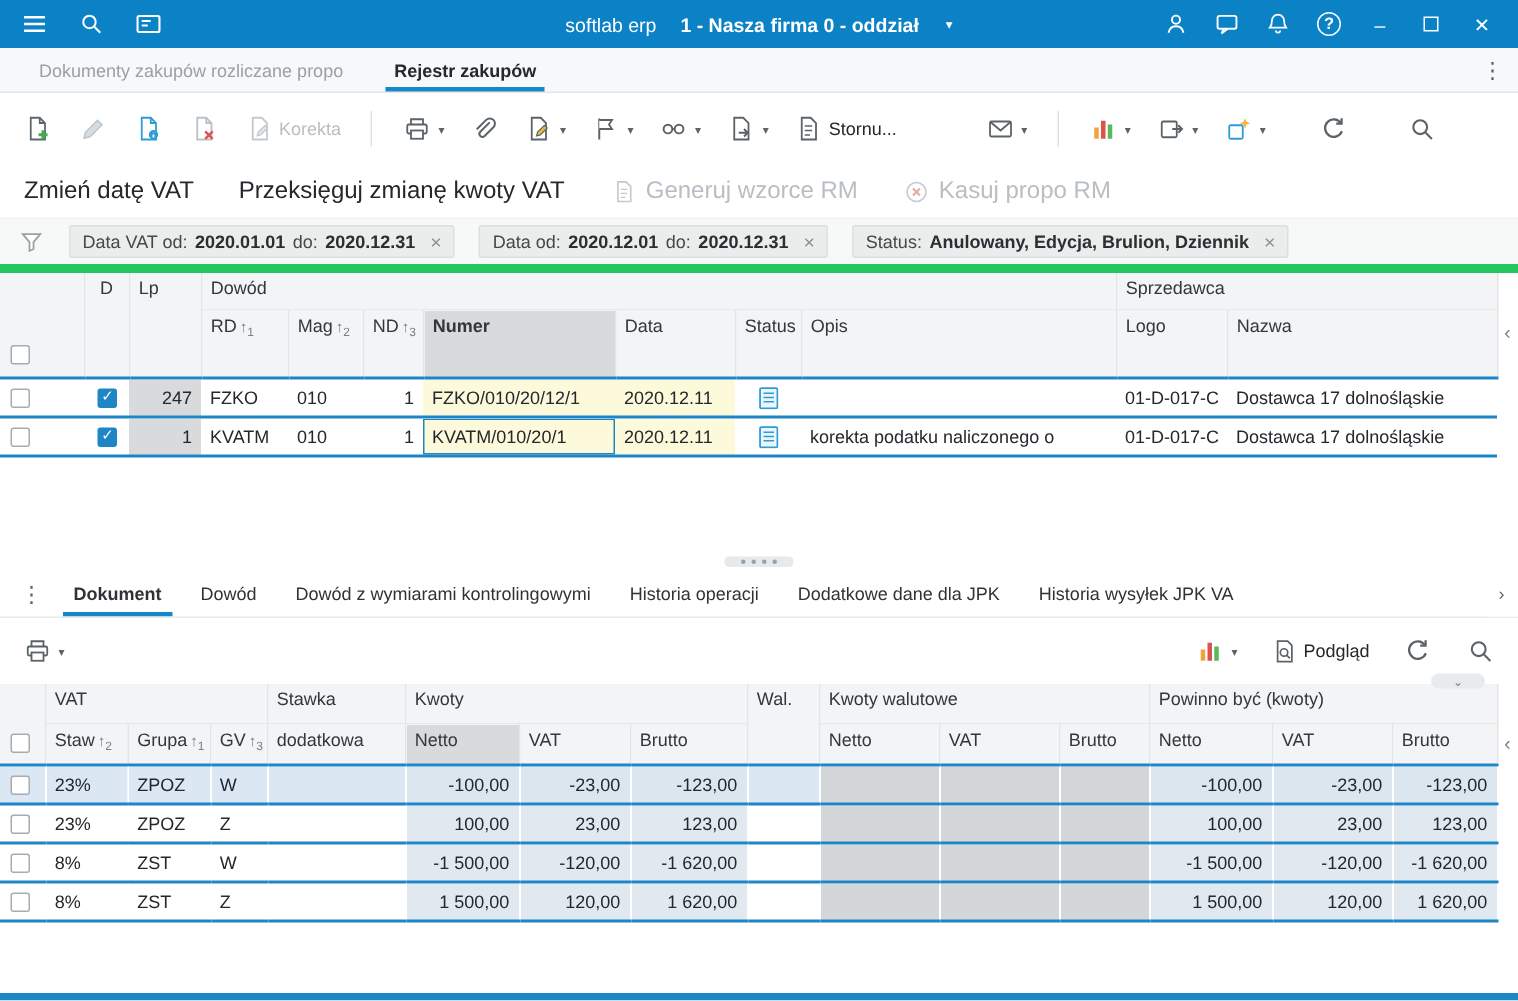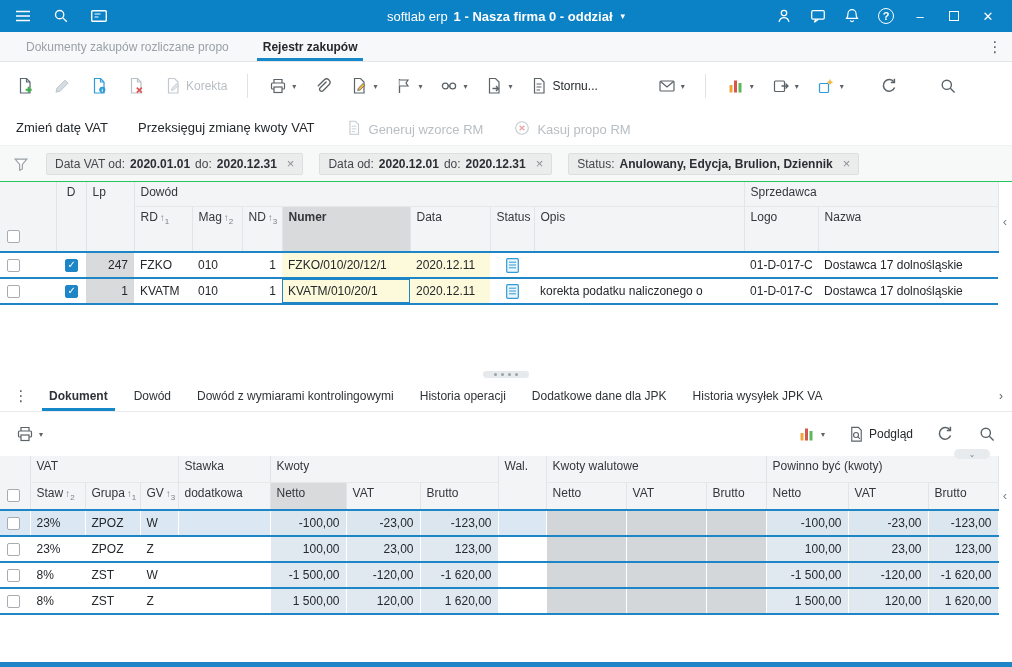--- a/index.html
+++ b/index.html
@@ -4,21 +4,21 @@
 <style>
 *{margin:0;padding:0;box-sizing:border-box}
 html,body{width:1012px;height:667px;overflow:hidden}
 body{font-family:"Liberation Sans","DejaVu Sans",sans-serif;font-size:12px;color:#24282c;background:#fff}
 .app{display:flex;flex-direction:column;width:1012px;height:667px;position:relative;overflow:hidden}
 
 
 .titlebar{height:32px;background:#0c82c6;display:flex;align-items:center;color:#fff;flex:0 0 auto;padding:0 8px;position:relative}
 .tb-left{display:flex;gap:8px}
 .tb-btn{width:30px;height:26px;display:flex;align-items:center;justify-content:center;background:none;border:none;cursor:pointer;color:#fff}
-.tb-title{position:absolute;left:50%;transform:translateX(-50%);font-size:13px;display:flex;gap:6px;align-items:center;white-space:nowrap;cursor:pointer}
+.tb-title{position:absolute;left:50%;transform:translateX(-50%);font-size:13px;display:flex;gap:16px;align-items:center;white-space:nowrap;cursor:pointer}
 .tb-title b{font-weight:bold}
 .tb-title .caret{font-size:9px;margin-left:2px}
 .tb-right{margin-left:auto;display:flex;align-items:center;gap:2px}
 .winbtn{width:32px;height:26px;display:flex;align-items:center;justify-content:center;background:none;border:none;color:#fff;font-size:13px;cursor:pointer}
 .maxbox{width:10px;height:10px;border:1.4px solid #fff;display:inline-block}
 .help-circle{width:16px;height:16px;border:1.4px solid #fff;border-radius:50%;display:flex;align-items:center;justify-content:center;font-size:11px;font-weight:bold}
 
 
 .doc-tabs{height:30px;background:#f7f8f9;display:flex;align-items:stretch;border-bottom:1px solid #e3e5e7;flex:0 0 auto;padding-left:16px;position:relative}
 .tab{display:flex;align-items:center;padding:0 10px;margin-right:14px;color:#9aa0a6;position:relative;cursor:pointer;white-space:nowrap}
@@ -26,25 +26,25 @@
 .tab.active::after{content:"";position:absolute;left:4px;right:4px;bottom:0;height:3px;background:#1687c8}
 .tab-overflow{margin-left:auto;width:34px;display:flex;align-items:center;justify-content:center;color:#5f6368;font-size:15px;cursor:pointer}
 
 
 .toolbar1{height:48px;display:flex;align-items:center;background:#fff;padding:0 12px;gap:11px;flex:0 0 auto}
 .tbtn{display:flex;align-items:center;gap:3px;padding:3px;border:none;background:none;color:#24282c;font-size:12px;cursor:pointer;white-space:nowrap}
 .tbtn .caret{font-size:8px;color:#5f6368;margin-left:1px}
 .tbtn.disabled{color:#b8bec3;cursor:default}
 .sep{width:1px;height:24px;background:#e0e3e6;margin:0 6px}
 .toolbar2{height:36px;display:flex;align-items:center;background:#fff;padding:0 16px;gap:30px;flex:0 0 auto;border-bottom:1px solid #f0f1f2}
-.action{display:flex;align-items:flex-end;gap:6px;cursor:pointer;color:#24282c;background:none;border:none;font-size:13px;white-space:nowrap}
+.action{display:flex;align-items:flex-end;gap:6px;cursor:pointer;color:#24282c;background:none;border:none;font-size:16px;white-space:nowrap}
 .action.disabled{color:#b8bec3;cursor:default}
 
 
-.filterbar{height:36px;background:#f7f8f8;border-bottom:1px solid #22c55e;display:flex;align-items:center;padding:0 12px;gap:16px;flex:0 0 auto}
+.filterbar{height:36px;background:#f7f8f8;border-bottom:6px solid #22c55e;display:flex;align-items:center;padding:0 12px;gap:16px;flex:0 0 auto}
 .funnel{display:flex;align-items:center}
 .chip{background:#ebecec;border:1px solid #dcdedf;border-radius:2px;padding:3px 8px;display:flex;gap:5px;align-items:center;color:#44484c;white-space:nowrap;cursor:default}
 .chip b{font-weight:bold;color:#2b2f33}
 .chip .x{color:#8a9096;margin-left:5px;cursor:pointer;font-size:13px;line-height:1}
 
 
 .grid-wrap{position:relative;background:#fff}
 .upper-wrap{height:186px;flex:0 0 auto;overflow:hidden}
 table.grid{border-collapse:collapse;table-layout:fixed;width:998px}
 .grid th{background:#f3f4f6;font-weight:normal;text-align:left;padding:3px 6px;border-right:1px solid #e2e4e7;border-bottom:1px solid #e6e8ea;color:#33373b;white-space:nowrap;overflow:hidden}

